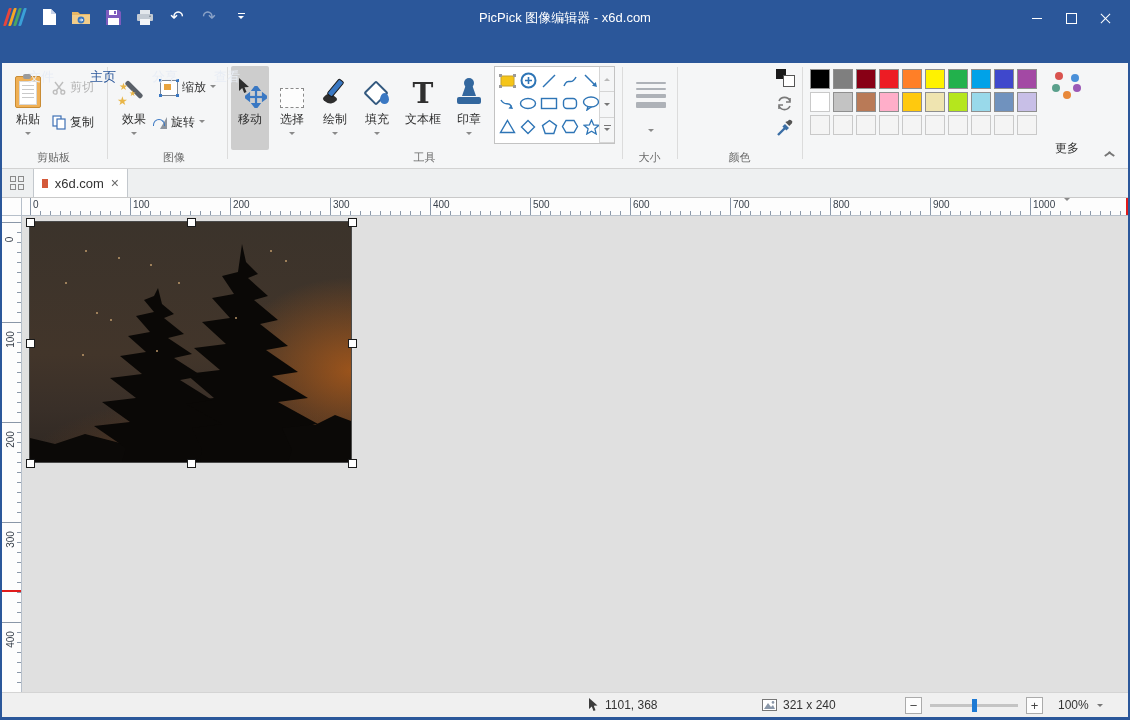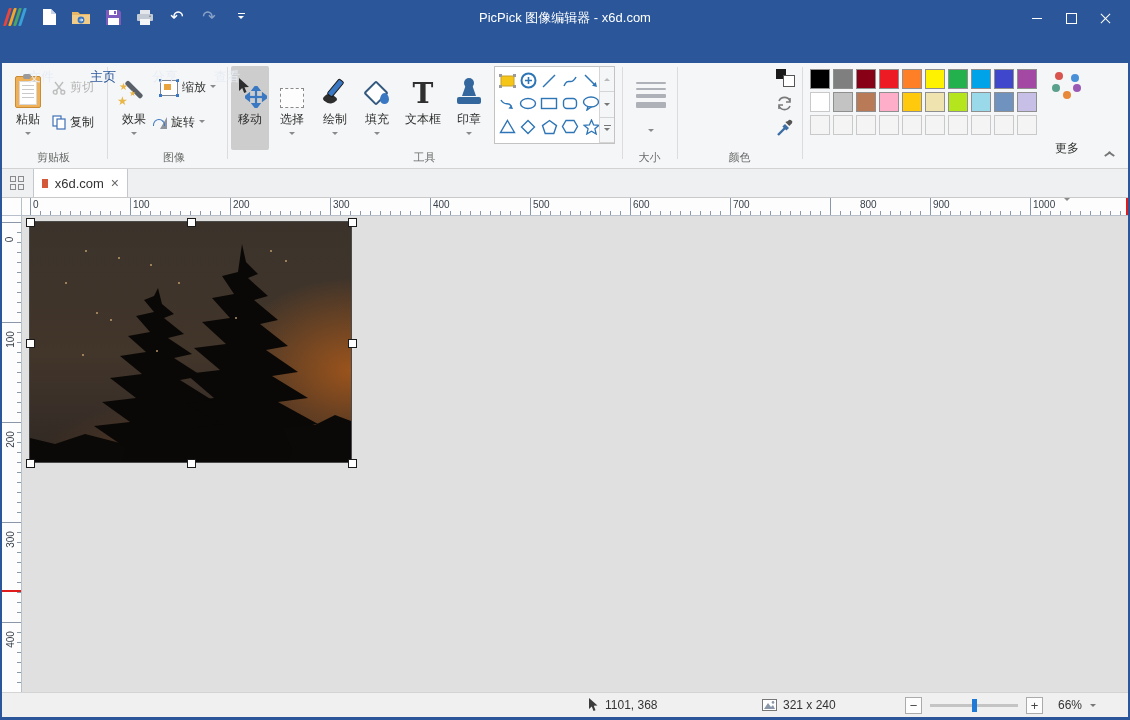--- a/index.html
+++ b/index.html
@@ -671,21 +671,21 @@
     <div class="htick" style="left: 1088px;"></div>
     <div class="htick" style="left: 1098px;"></div>
     <div class="hlab" style="left: 11px;">0</div>
     <div class="hlab" style="left: 111px;">100</div>
     <div class="hlab" style="left: 211px;">200</div>
     <div class="hlab" style="left: 311px;">300</div>
     <div class="hlab" style="left: 411px;">400</div>
     <div class="hlab" style="left: 511px;">500</div>
     <div class="hlab" style="left: 611px;">600</div>
     <div class="hlab" style="left: 711px;">700</div>
-    <div class="hlab" style="left: 838px;">800</div>
+    <div class="hlab" style="left: 811px;">800</div>
     <div class="hlab" style="left: 911px;">900</div>
     <div class="hlab" style="left: 1011px;">1000</div>
     <div class="hmarker" style="left: 1104px;"></div>
   </div>
 <div class="v-ruler">
     <div class="vtick major" style="top: 6px;"></div>
     <div class="vtick" style="top: 16px;"></div>
     <div class="vtick" style="top: 26px;"></div>
     <div class="vtick" style="top: 36px;"></div>
     <div class="vtick" style="top: 46px;"></div>
@@ -789,20 +789,20 @@
     <span>321 x 240</span>
   </span>
   <span class="sb-item" style="left:905px;gap:8px;">
     <span class="zoombtn">−</span>
     <span class="ztrack">
         <span class="zthumb"></span>
       </span>
     <span class="zoombtn">+</span>
   </span>
   <span class="sb-item" style="left:1058px;gap:8px;">
-    <span>66%</span>
+    <span>100%</span>
     <span class="sb-caret"></span>
   </span>
 </div>
 
 <div class="win-border wb-left"></div>
 <div class="win-border wb-right"></div>
 <div class="win-border wb-bottom"></div>
 
 </body></html>

